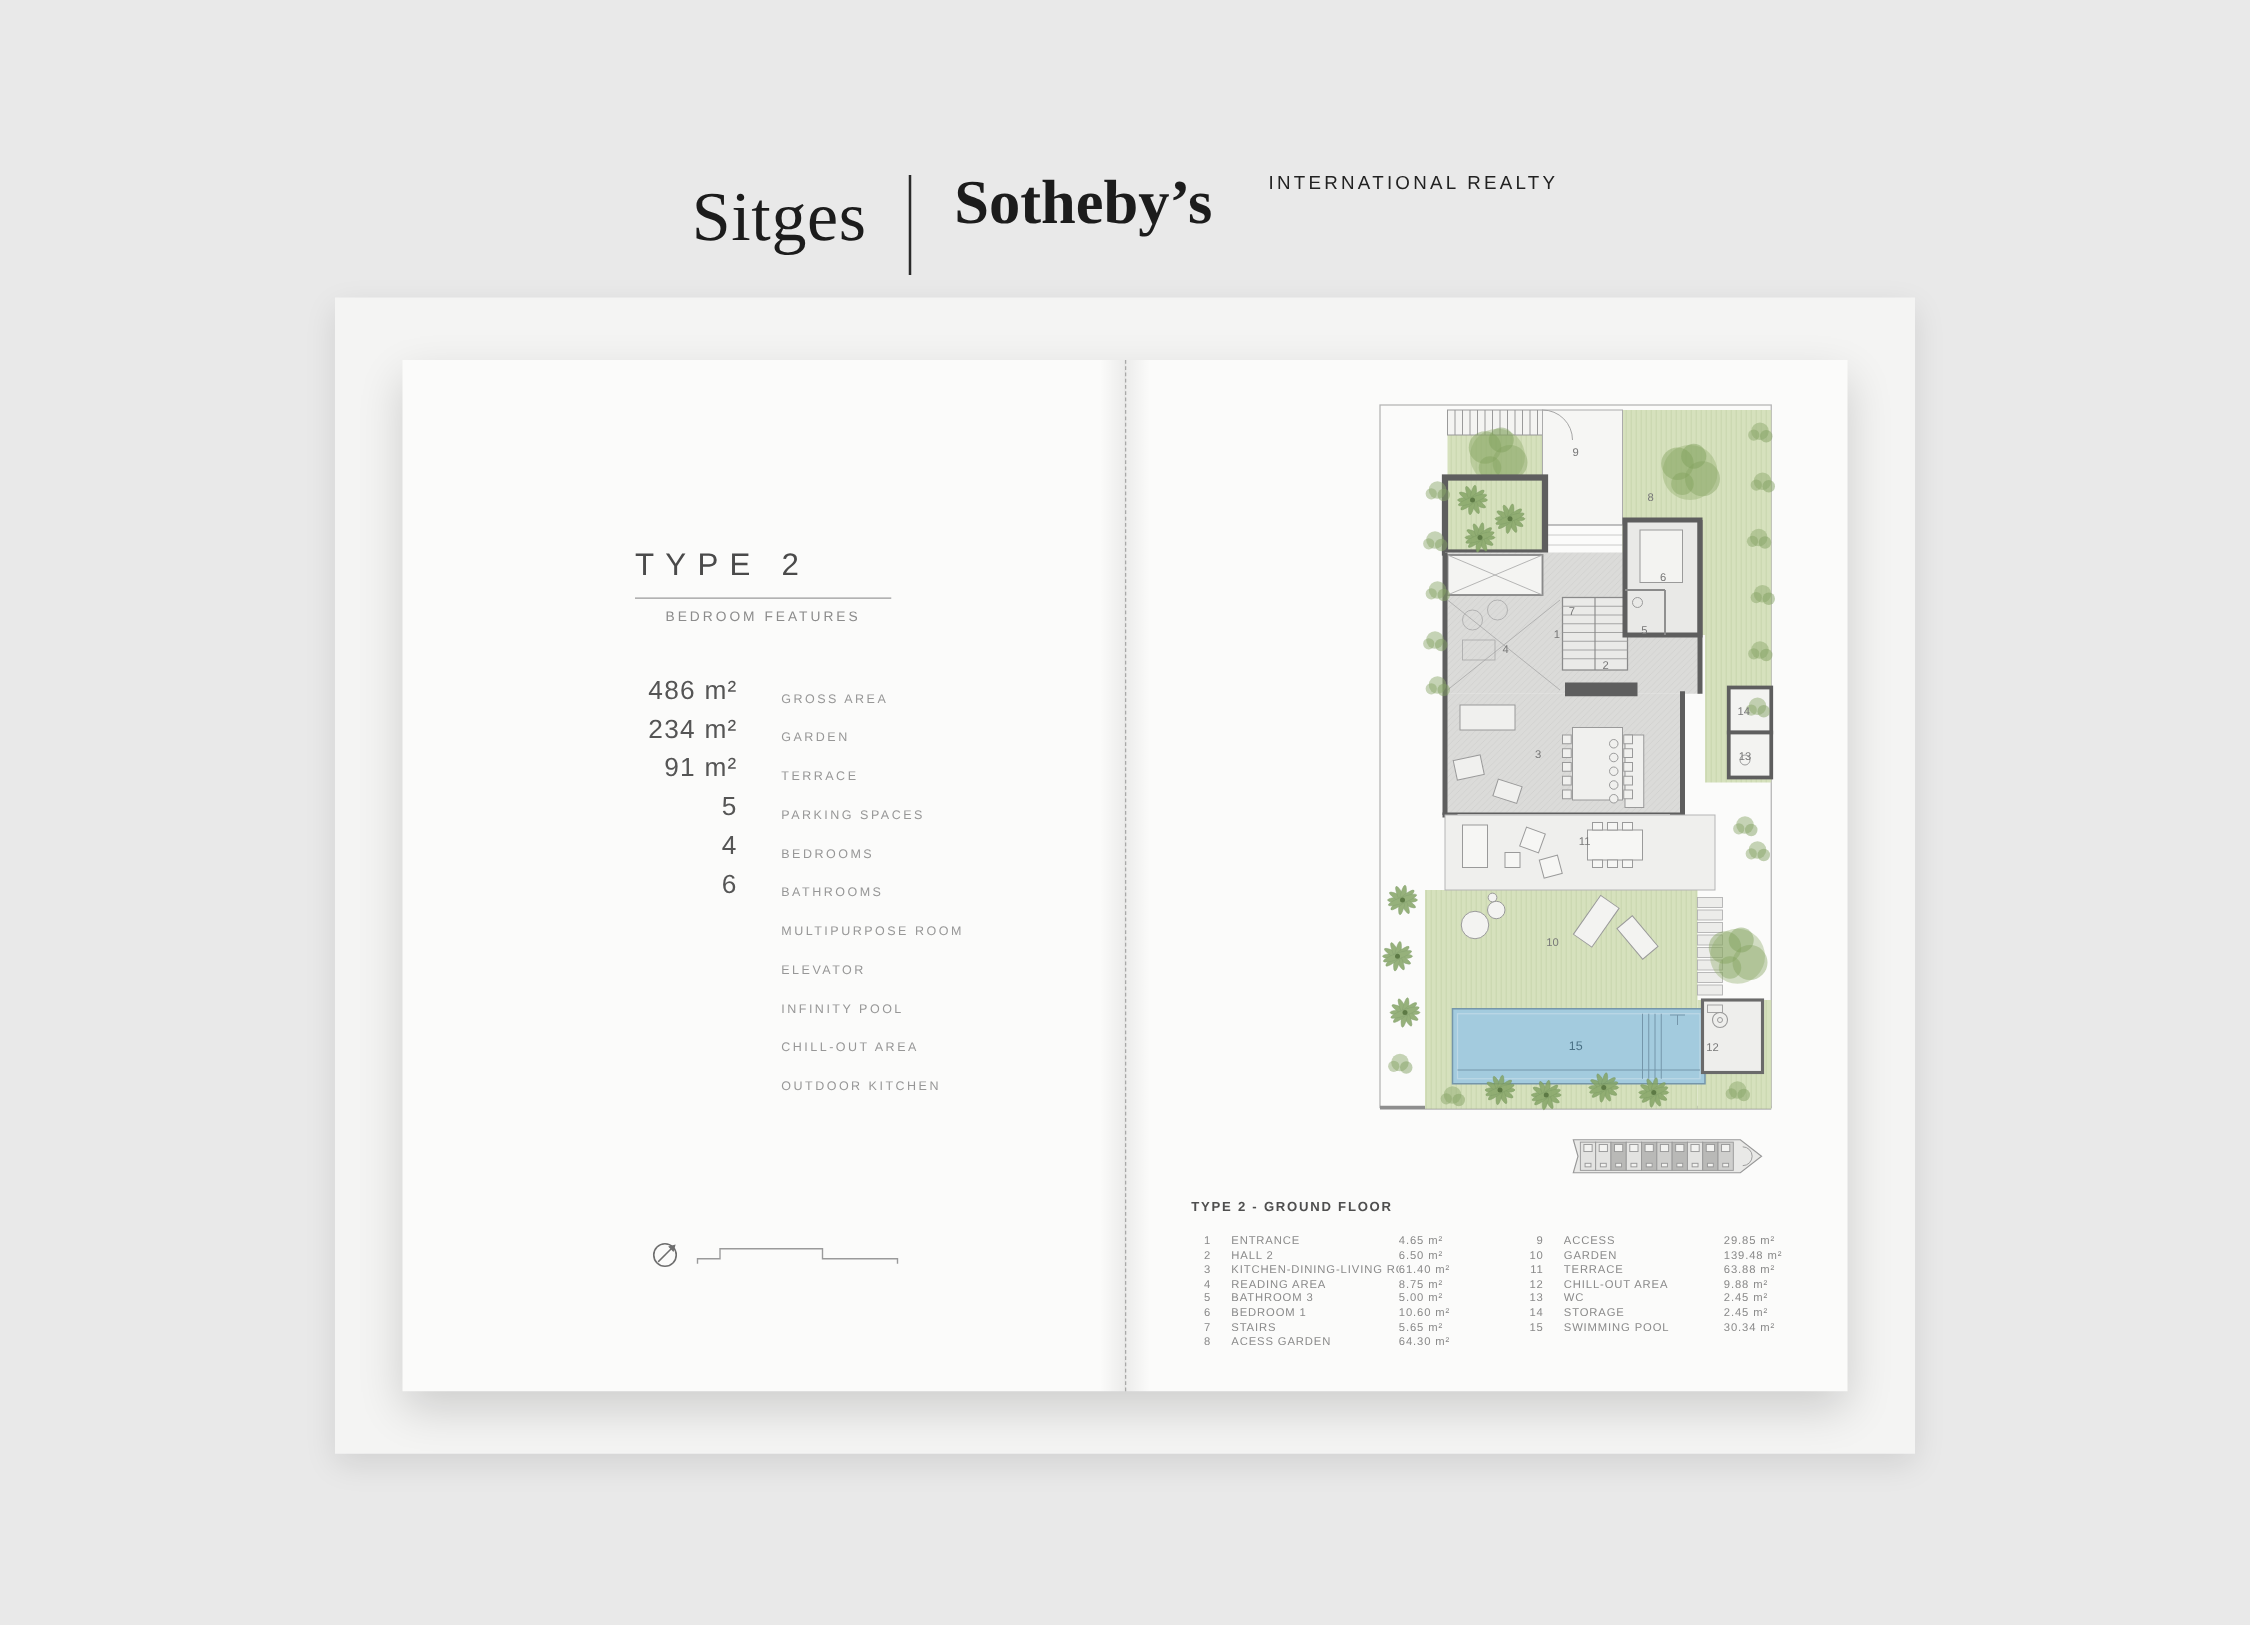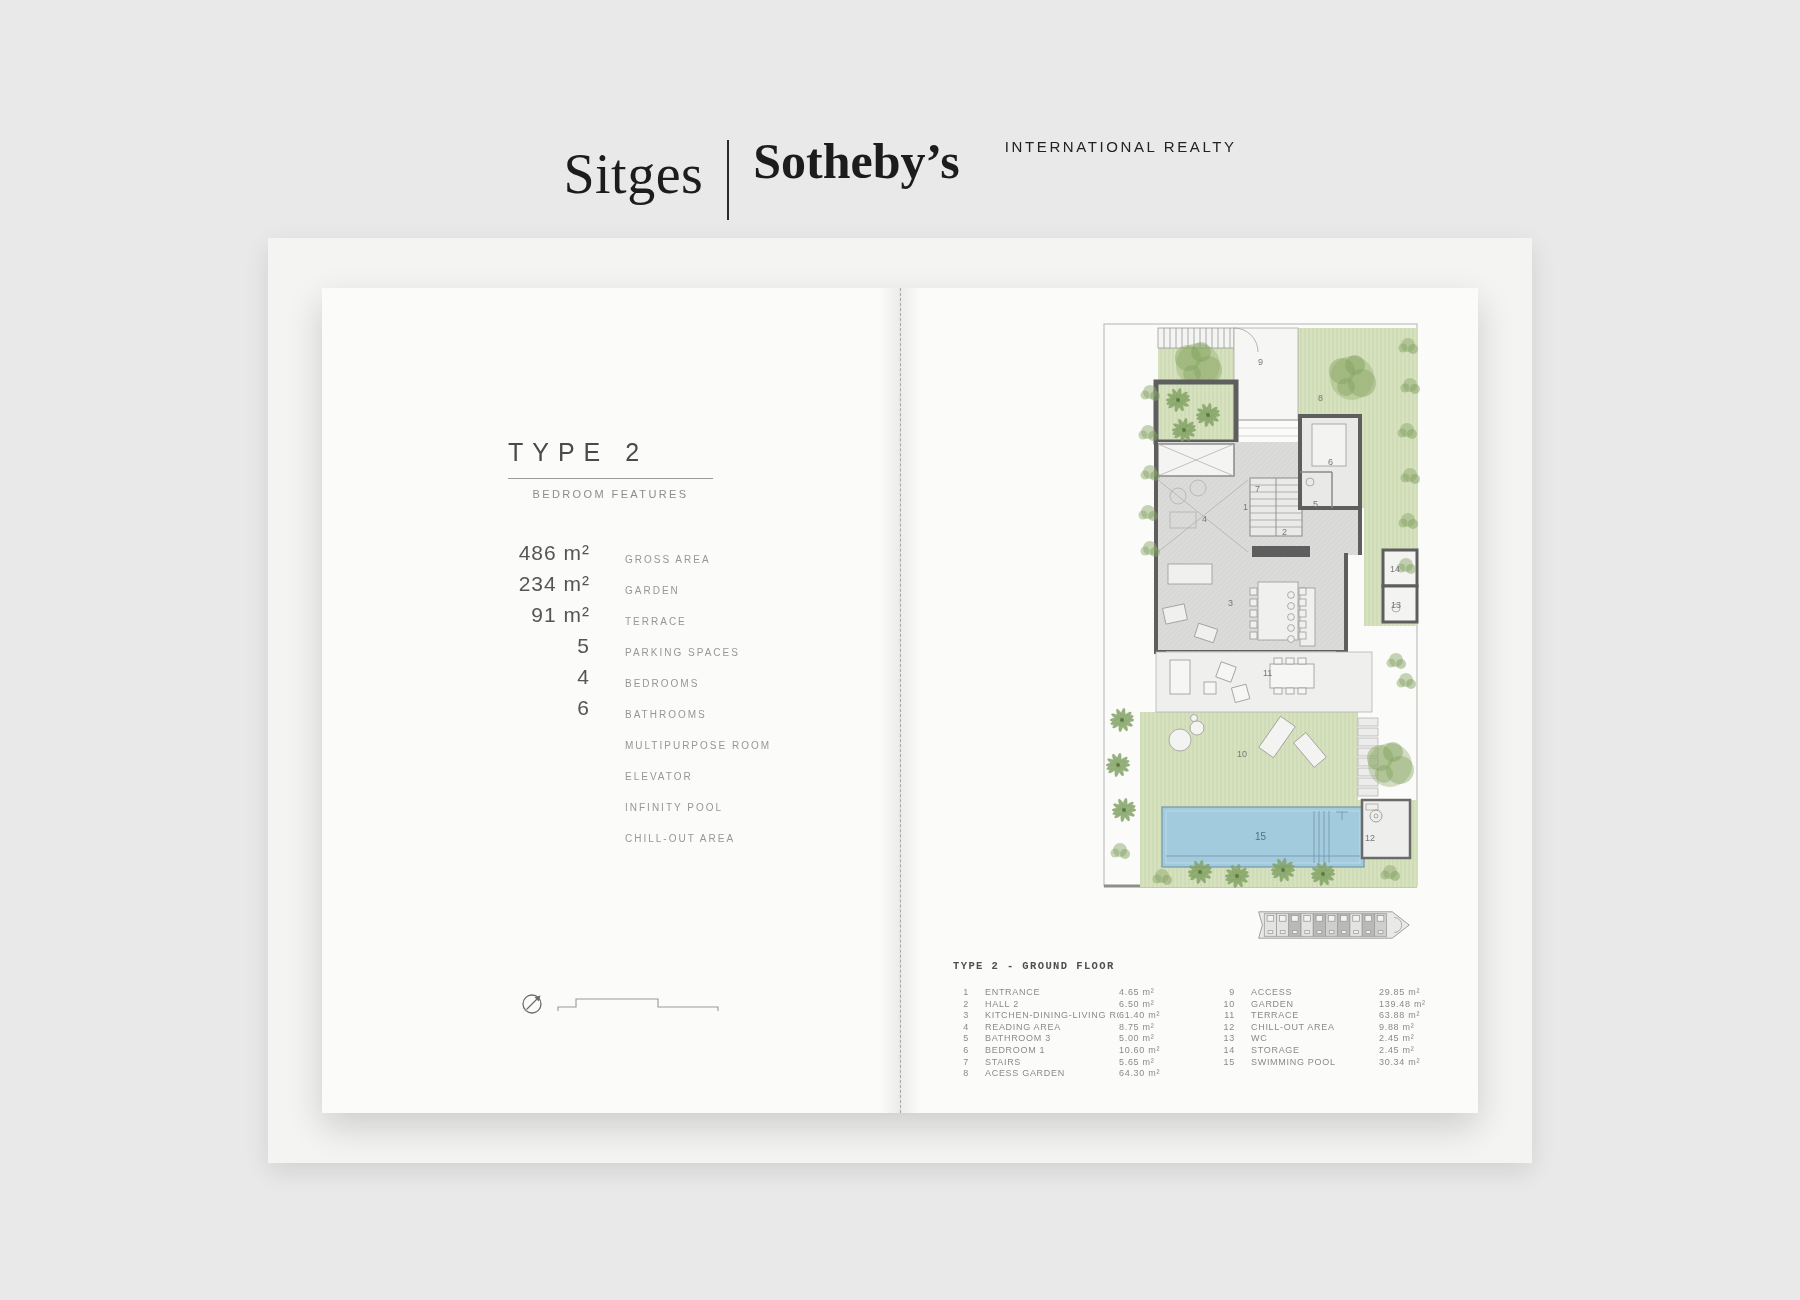--- a/index.html
+++ b/index.html
@@ -1,20 +1,20 @@
 <!DOCTYPE html>
 <html><head>
 <meta charset="utf-8">
 <style>
   * { margin:0; padding:0; box-sizing:border-box; }
   body { background:#e9e9e9; font-family:"Liberation Sans", sans-serif; }
   .scene { position:relative; width:1800px; height:1300px; background:#e9e9e9; overflow:hidden; }
 
   
-  .brand { position:absolute; top:118px; left:0; width:100%; display:flex; justify-content:center; align-items:flex-start; gap:24px; }
+  .brand { position:absolute; top:118px; left:0; width:100%; display:flex; justify-content:center; align-items:flex-start; gap:34px; }
   .brand-city { font-family:"Liberation Serif", serif; font-weight:400; font-size:56px; color:#1c1c1c; margin-top:28px; line-height:1; letter-spacing:0.5px; }
   .brand-divider { width:2px; height:80px; background:#2a2a2a; margin-top:22px; }
   .brand-right { display:flex; flex-direction:row; margin-top:16px; }
   .brand-name { font-family:"Liberation Serif", serif; font-weight:700; font-size:50px; color:#1c1c1c; line-height:1.1; letter-spacing:0px; }
   .brand-tagline { font-size:15px; letter-spacing:2.6px; color:#222; margin-top:4px;margin-left:45px; }
 
   
   .backdrop-sheet { position:absolute; left:268px; top:238px; width:1264px; height:925px; background:#f4f4f3; box-shadow:0 8px 24px rgba(0,0,0,0.10); }
   .spread { position:absolute; left:322px; top:288px; width:1156px; height:825px; background:#fbfbfa; box-shadow:0 14px 34px rgba(0,0,0,0.16); }
   .spine { position:absolute; left:558px; top:0; width:40px; height:100%;
@@ -31,21 +31,21 @@
   .fvalue { width:150px; text-align:right; font-size:21px; color:#555; letter-spacing:1px; }
   .flabel { margin-left:35px; font-size:10px; letter-spacing:2px; color:#979797; padding-top:2px; white-space:nowrap; }
 
   .scalebar { position:absolute; left:196px; top:698px; }
 
   
   .plan { position:absolute; left:778px; top:32px; }
   .locator { position:absolute; left:931px; top:615px; }
 
   .legend { position:absolute; left:631px; top:672px; width:490px; }
-  .legend-title { font-size:10.5px; font-weight:700; letter-spacing:1.4px; color:#4f4f4f; margin-bottom:15px;font-family:Liberation Mono, monospace; }
+  .legend-title { font-size:10.5px; font-weight:700; letter-spacing:1.4px; color:#4f4f4f; margin-bottom:15px; }
   .legend-cols { display:flex; gap:38px; }
   .lcol1 { width:228px; } .lcol2 { width:222px; }
   .lrow { display:flex; line-height:11.6px; font-size:9px; color:#8a8a8a; letter-spacing:0.7px; }
   .lnum { width:16px; text-align:right; flex:none; }
   .lname { margin-left:16px; flex:1; white-space:nowrap; overflow:hidden; }
   .larea { width:62px; text-align:left; flex:none; }
 
   svg text { font-family:"Liberation Sans", sans-serif; }
 </style>
 </head>
@@ -104,20 +104,24 @@
           <span class="fvalue"></span>
           <span class="flabel">ELEVATOR</span>
         </div>
       <div class="frow">
           <span class="fvalue"></span>
           <span class="flabel">INFINITY POOL</span>
         </div>
       <div class="frow">
           <span class="fvalue"></span>
           <span class="flabel">CHILL-OUT AREA</span>
+        </div>
+      <div class="frow">
+          <span class="fvalue"></span>
+          <span class="flabel">OUTDOOR KITCHEN</span>
         </div>
     </div>
 
     <svg class="scalebar" width="212" height="36" viewBox="0 0 212 36">
       <g>
         <circle cx="14" cy="18" r="9" fill="none" stroke="#6e6e6e" stroke-width="1.3"></circle>
         <line x1="8.5" y1="23.5" x2="20" y2="12" stroke="#6e6e6e" stroke-width="1.2"></line>
         <polygon points="22.5,9.5 16.5,11.2 20.8,15.5" fill="#6e6e6e"></polygon>
       </g>
       <path d="M40,25 V21 H58 V13 H140 V21 H200 V25" fill="none" stroke="#9a9a9a" stroke-width="1.1"></path>

